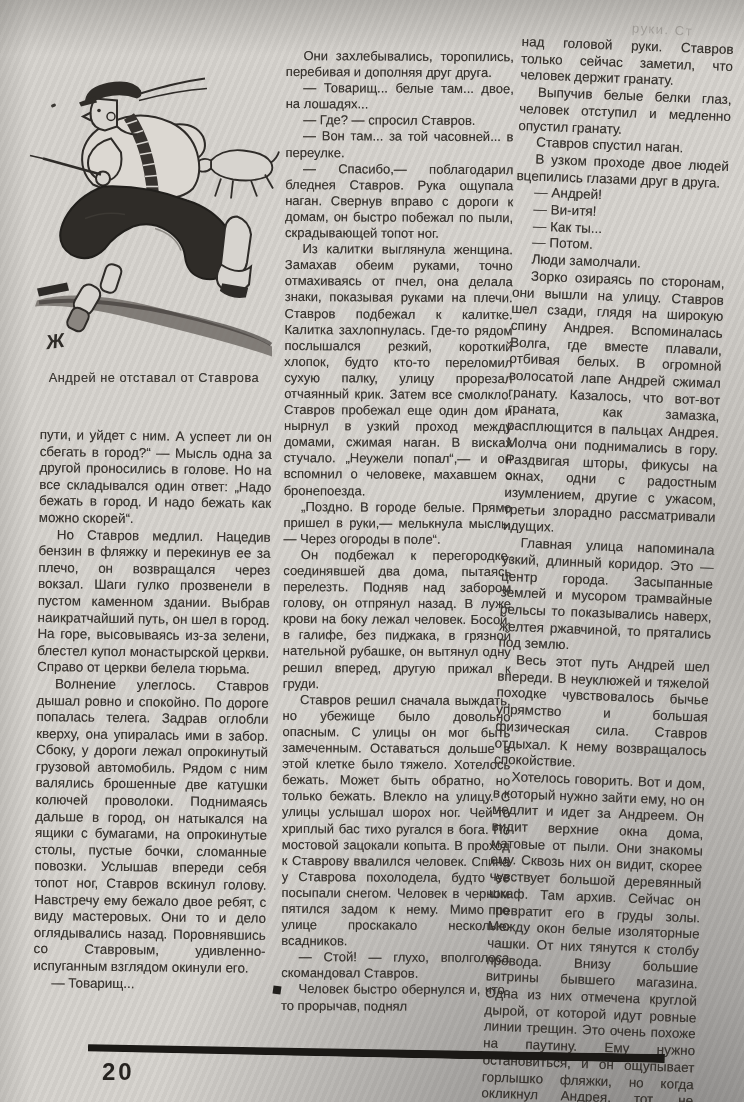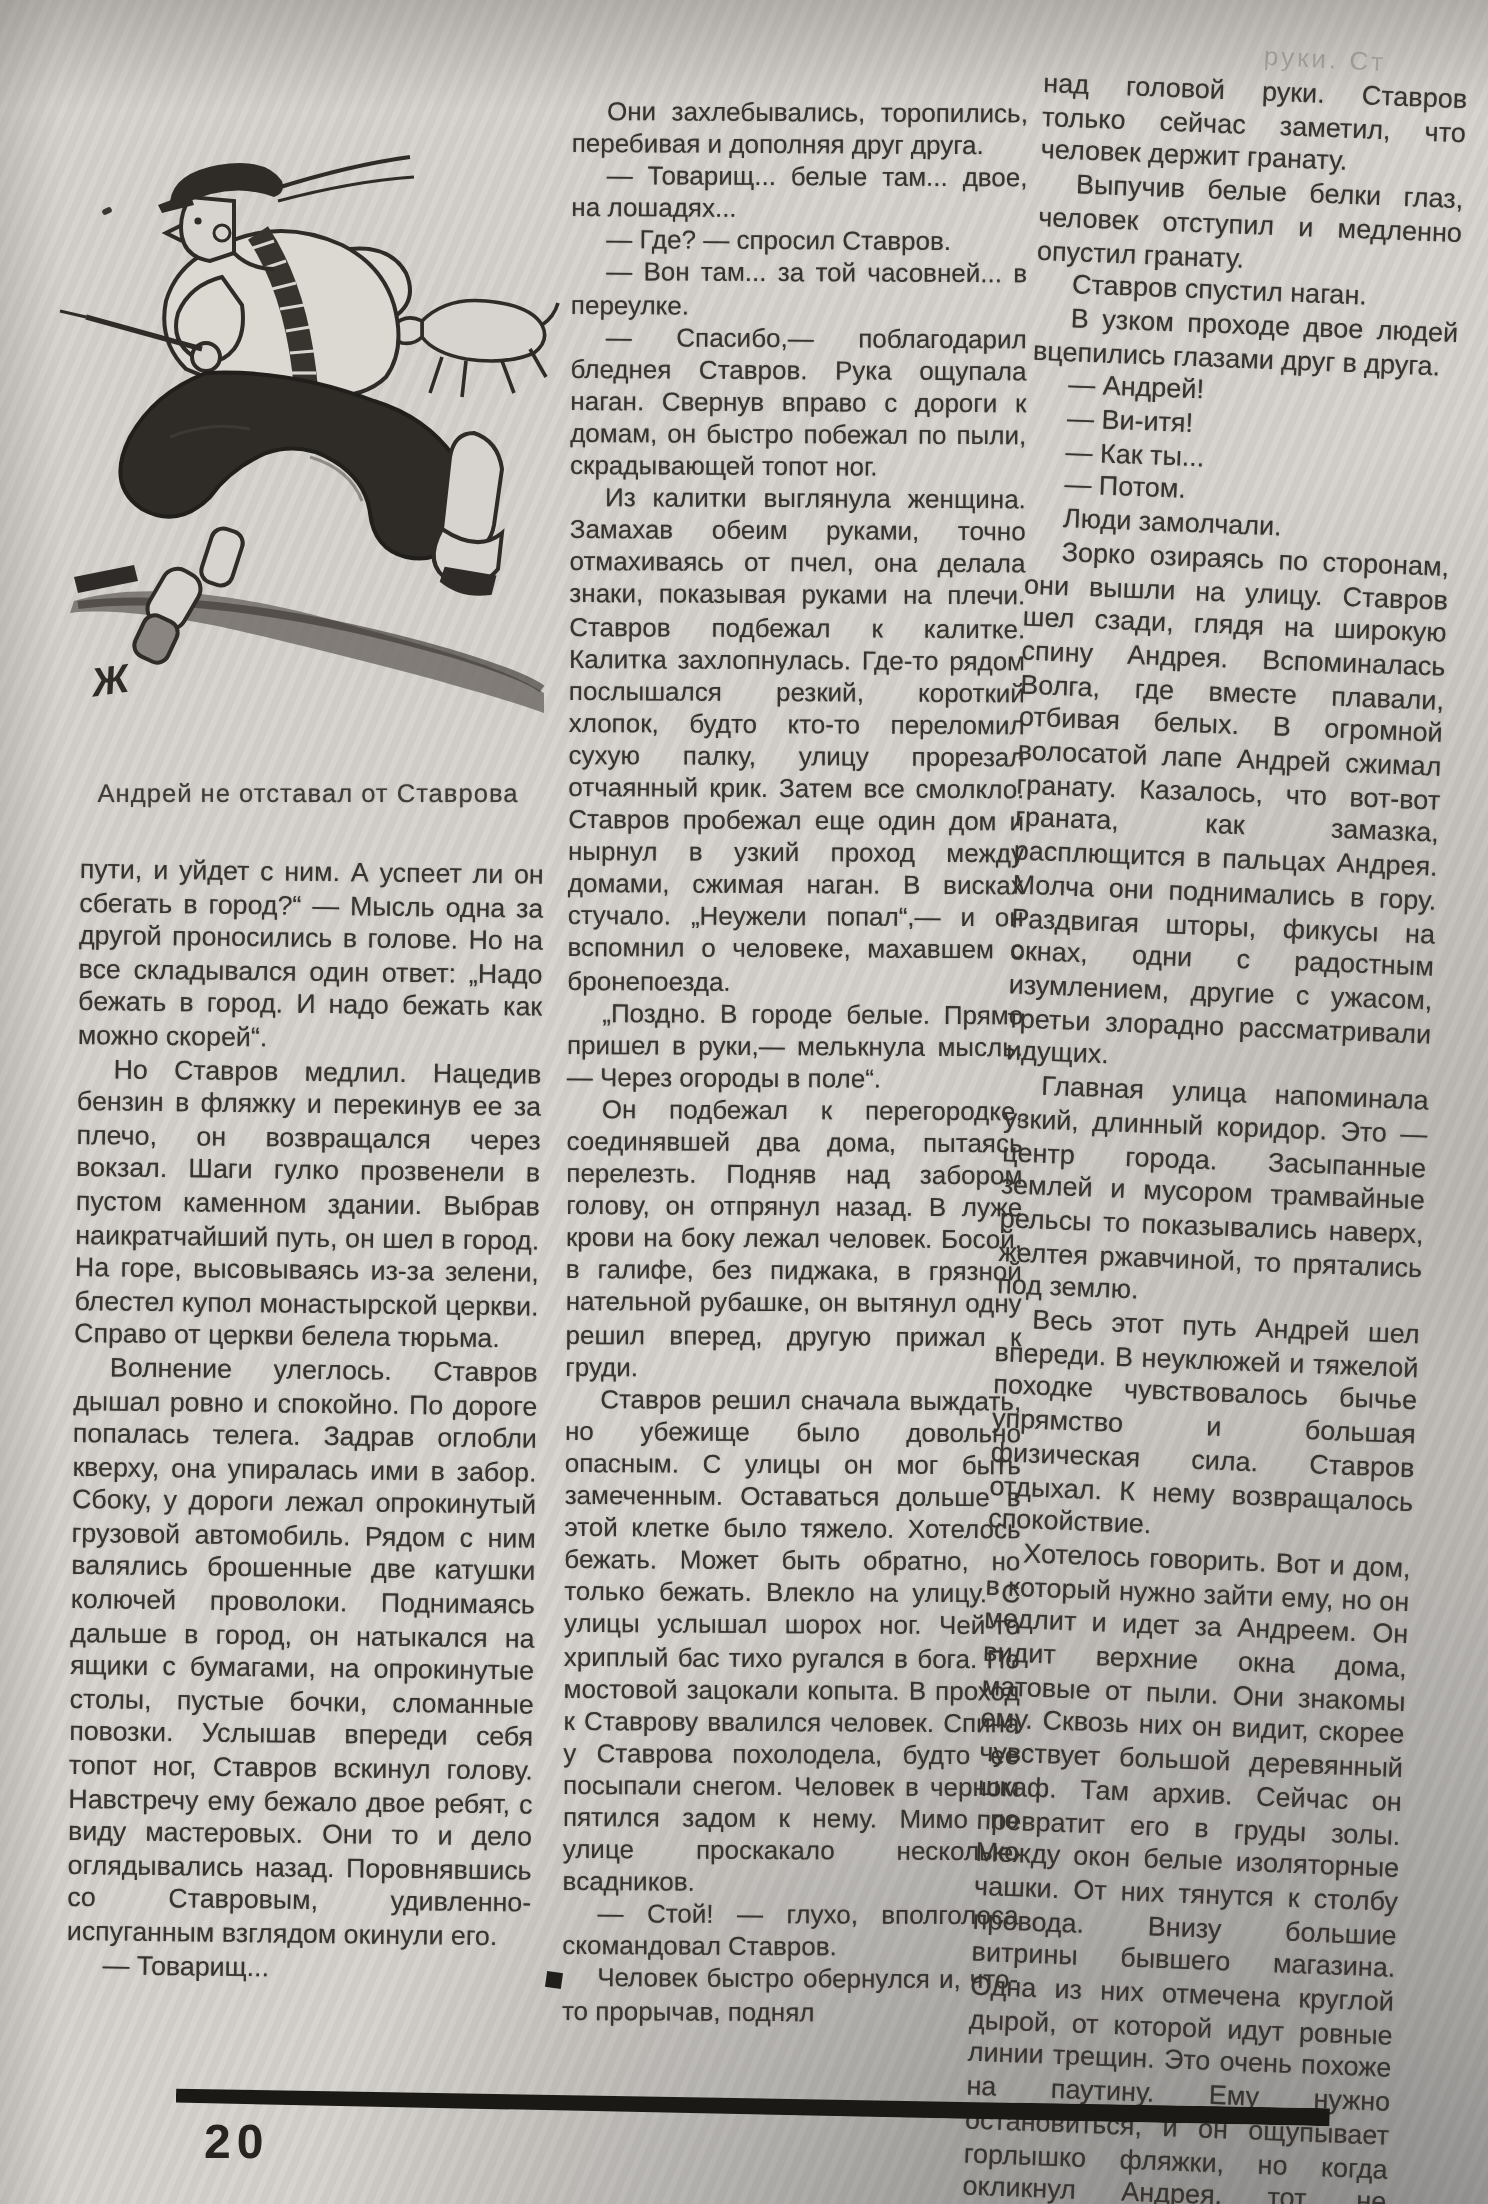--- a/index.html
+++ b/index.html
@@ -27,21 +27,20 @@
   .illo svg{width:100%; height:100%;}
   .monogram{
     position:absolute; left:46px; top:330px;
     font-size:20px; font-weight:bold; font-style:italic;
     transform:rotate(-8deg); color:#2f2c28;
   }
   .caption{
     position:absolute; left:28px; top:370px; width:252px;
     text-align:center; font-size:12.8px; letter-spacing:0.5px; color:#3e3a35;
     text-shadow:0 0 0.6px rgba(55,50,45,0.55);
-    margin-top:19px;
   }
   .col{position:absolute; text-shadow:0 0 0.6px rgba(55,50,45,0.55);}
   .para{margin:0; text-indent:1.35em; text-align:justify;}
   [data-first-flush] .para:first-child{text-indent:0;}
   .col-left{left:40px; top:427px; width:232px; font-size:13.4px; line-height:16.6px; transform:rotate(0.7deg); transform-origin:0 0;}
   .col-middle{left:286px; top:48px; width:228px; font-size:13px; line-height:16.1px; transform:rotate(0.3deg); transform-origin:0 0;}
   .col-right{left:522px; top:34px; width:212px; font-size:13.5px; line-height:16.7px; transform:rotate(2.2deg); transform-origin:0 0;}
   .rule{
     position:absolute; left:88px; top:1043px; width:577px; height:9px;
     background:#1b1916; transform:rotate(1.1deg); transform-origin:0 50%;

